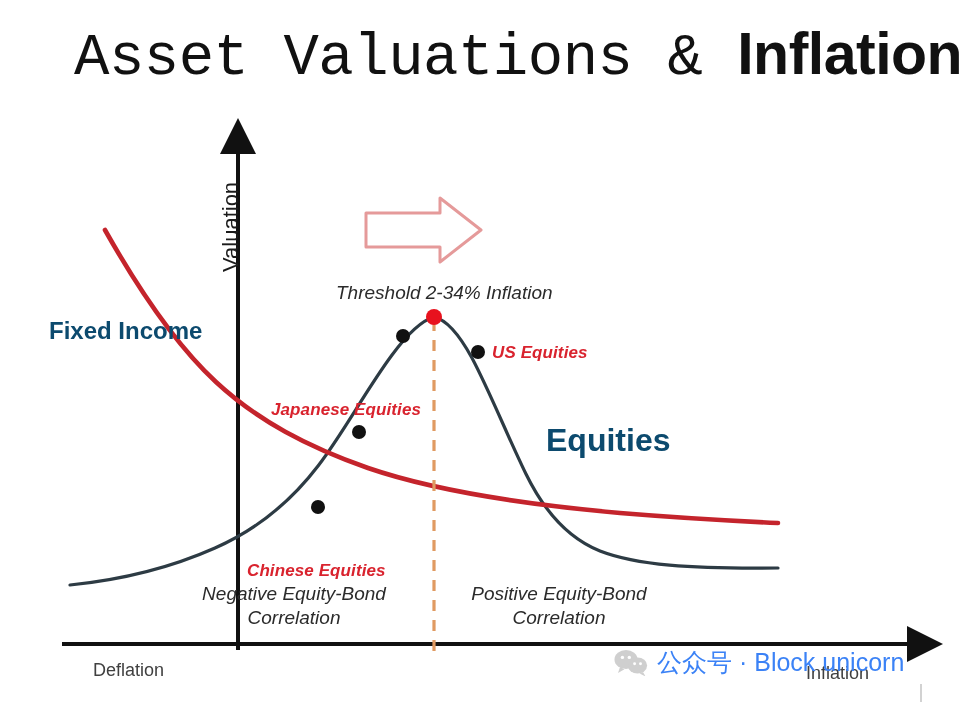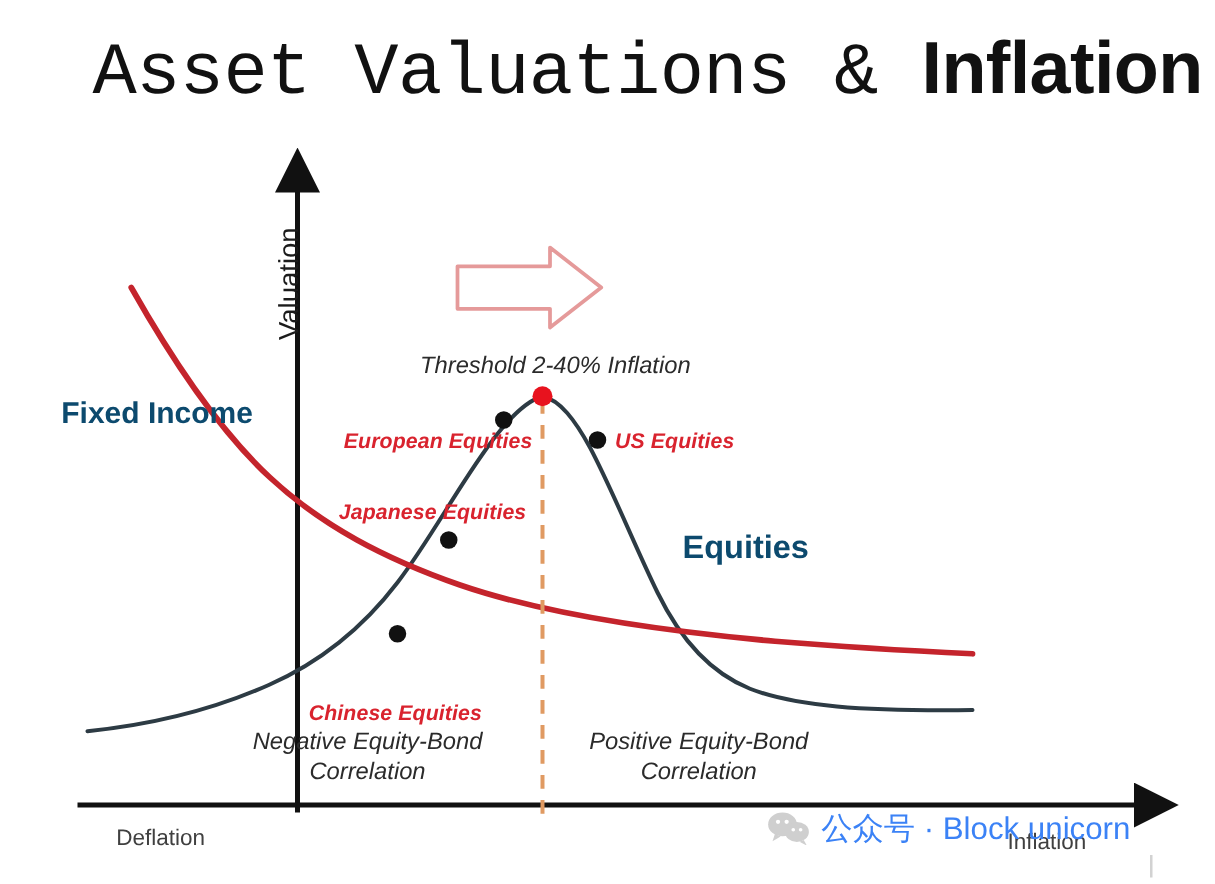--- a/index.html
+++ b/index.html
@@ -151,37 +151,36 @@
 
     <circle cx="434" cy="317" r="8" fill="#e8121e"></circle>
   </svg>
 
   <div class="lbl lbl-yaxis" style="left:218px; top:272px;">Valuation</div>
 
   <div class="lbl lbl-axis" style="left:93px; top:660px;">Deflation</div>
 
   <div class="lbl lbl-axis" style="left:806px; top:663px;">Inflation</div>
 
-  <div class="lbl lbl-italic" style="left:336px; top:282px;">Threshold 2-40% Inflation</div>
+  <div class="lbl lbl-italic" style="left:336px; top:282px;">Threshold 2-34% Inflation</div>
 
   <div class="lbl lbl-bold" style="left:49px; top:317px;">Fixed Income</div>
 
-  <div class="lbl lbl-bold" style="left:546px; top:422px; font-size:26px;">Equities</div>
+  <div class="lbl lbl-bold" style="left:546px; top:422px; font-size:32px;">Equities</div>
 
   <div class="lbl lbl-italic lbl-italic-c" style="left:199px; top:582px; width:190px;">
     <span>Negative Equity-Bond</span><br>
     <span>Correlation</span>
   </div>
 
   <div class="lbl lbl-italic lbl-italic-c" style="left:465px; top:582px; width:188px;text-align:center;">
     <span>Positive Equity-Bond</span><br>
     <span>Correlation</span>
   </div>
 
-  <div class="lbl lbl-eq" style="left:275px; top:343px;">European Equities</div>
 
   <div class="lbl lbl-eq" style="left:492px; top:343px;">US Equities</div>
 
   <div class="lbl lbl-eq" style="left:271px; top:400px;">Japanese Equities</div>
 
   <div class="lbl lbl-eq" style="left:247px; top:515px;margin-top:46px;">Chinese Equities</div>
 
   <div id="watermark">
     <svg width="34" height="27" viewBox="0 0 34 27">
       <ellipse cx="12" cy="10.5" rx="11.5" ry="9.5" fill="#cfcfcf"></ellipse>

